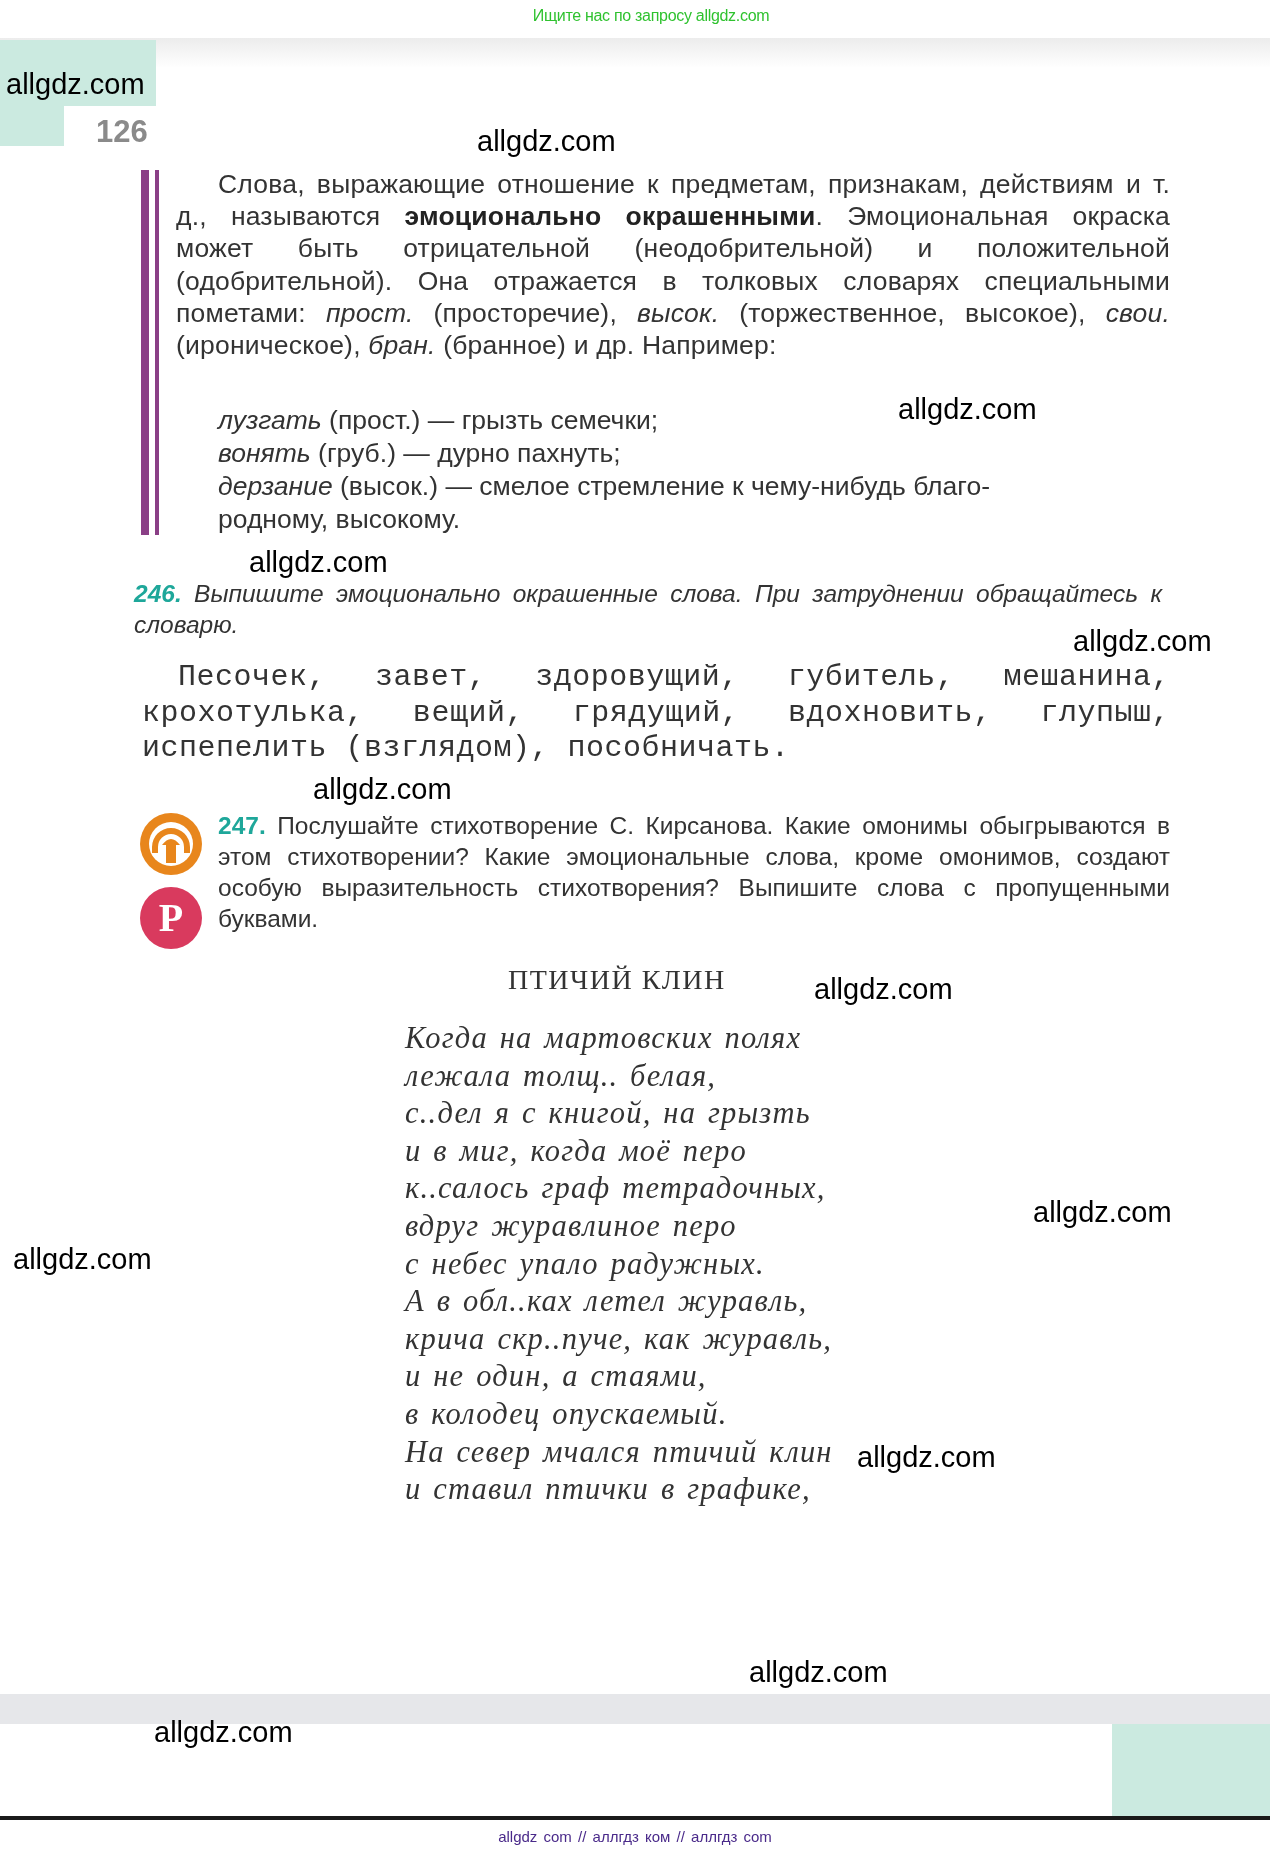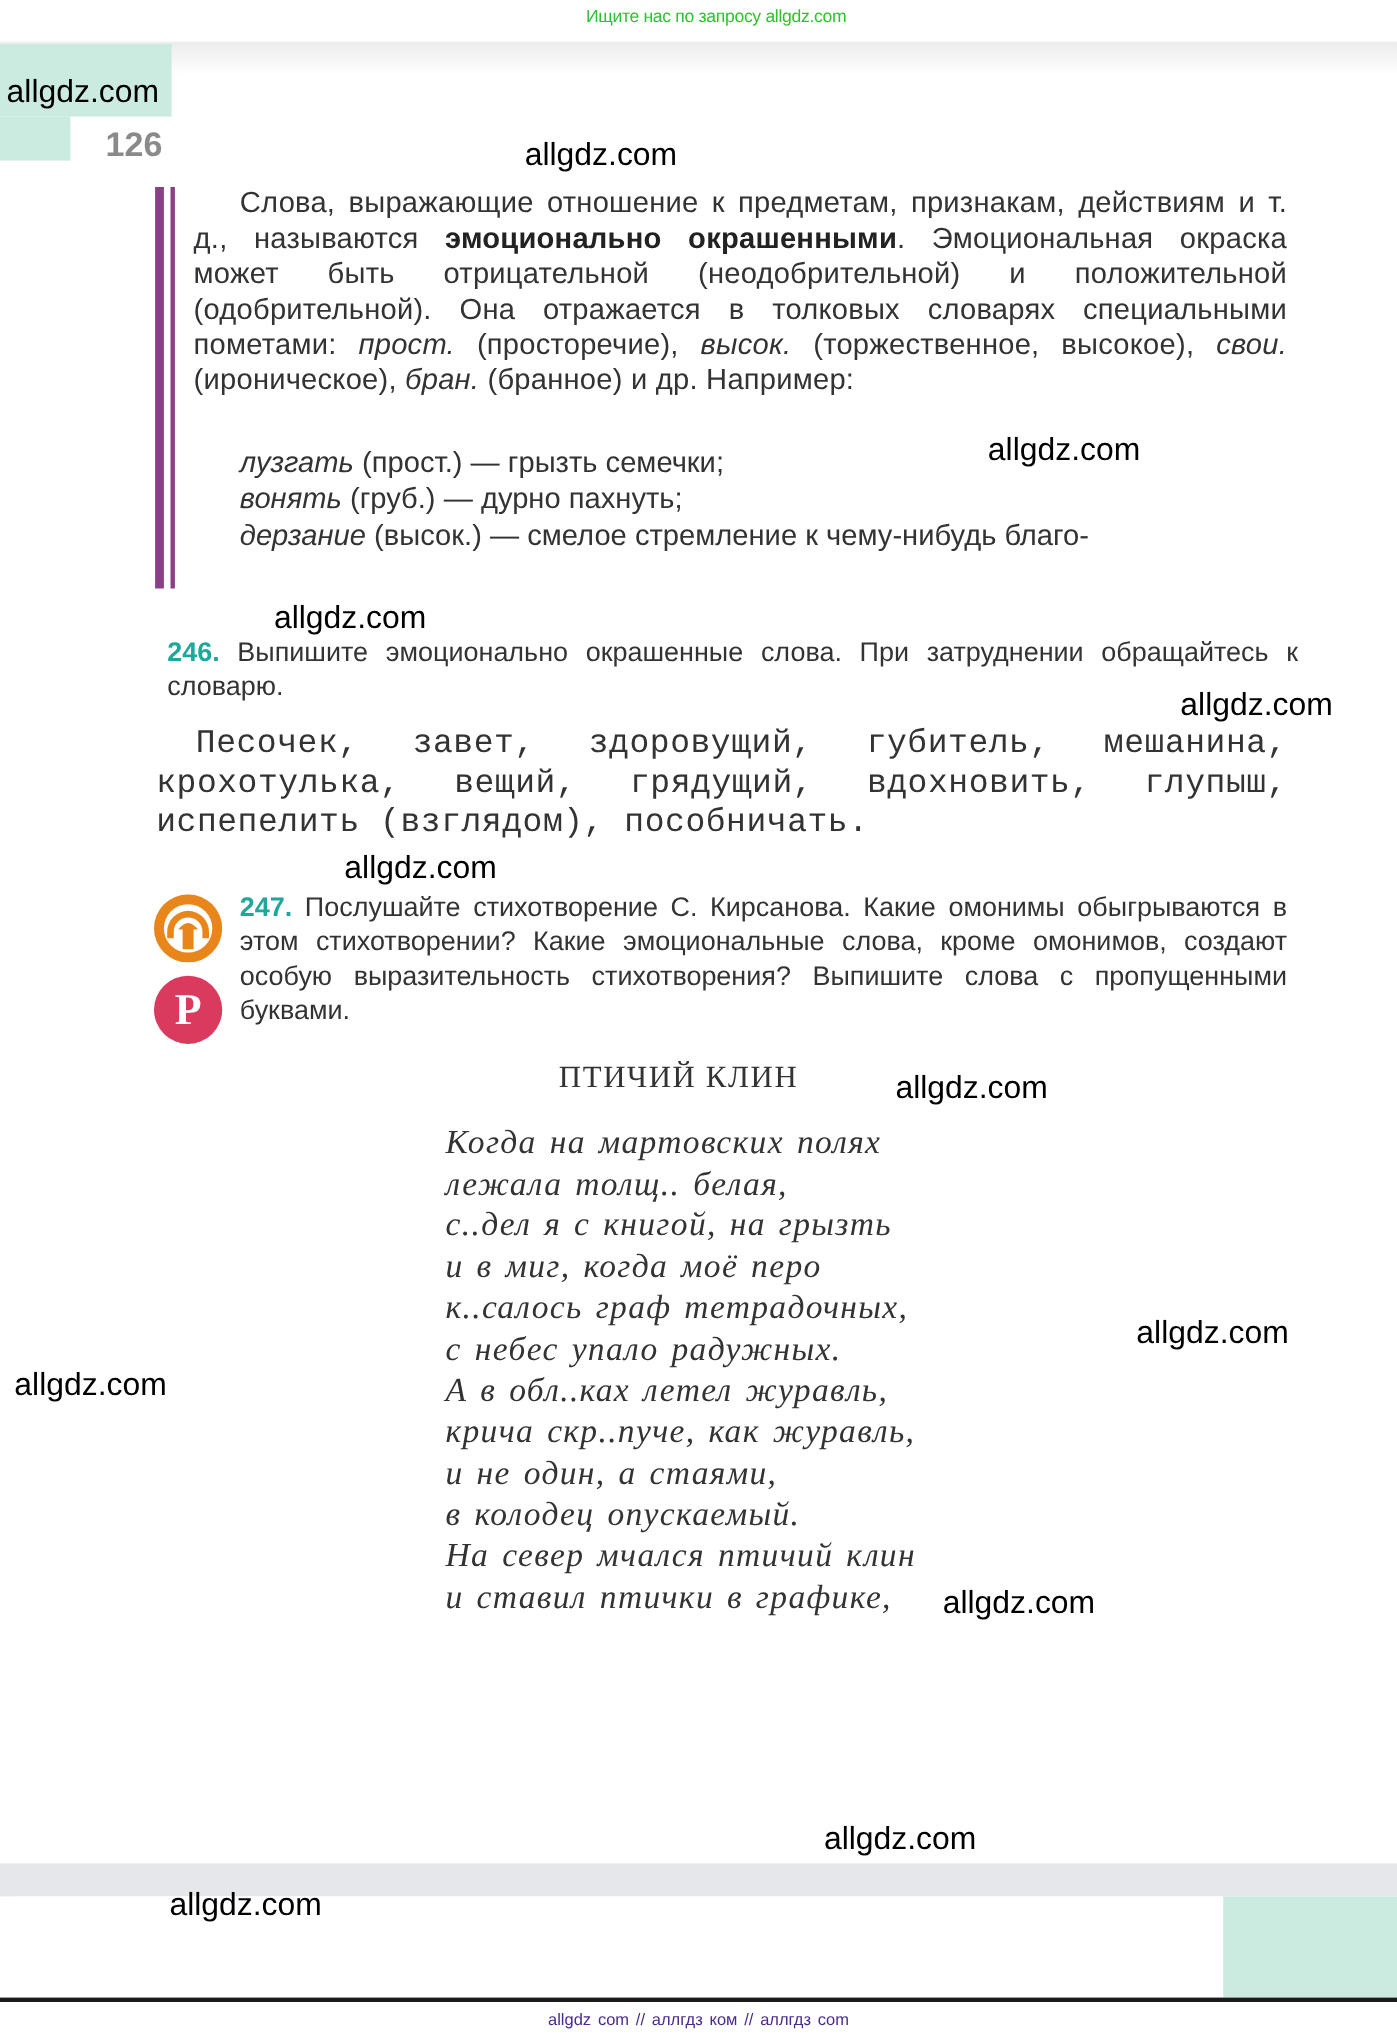--- a/index.html
+++ b/index.html
@@ -62,23 +62,24 @@
   <span>(ироническое)</span>,
   <i>бран.</i>
   <span>(бранное)</span>
   <span>и др. Например:</span>
 </div>
 
 <div class="abs ex" style="top:404px;">
   <span class="ex-line"><i>лузгать</i><span> (прост.) — грызть семечки;</span></span>
   <span class="ex-line"><i>вонять</i><span> (груб.) — дурно пахнуть;</span></span>
   <span class="ex-line"><i>дерзание</i><span> (высок.) — смелое стремление к чему-нибудь благо-</span></span>
+  <span class="ex-line"><span>родному, высокому.</span></span>
 </div>
 
-<div class="abs task" style="left:152px; top:578px; width:1028px;">
+<div class="abs task" style="left:134px; top:578px; width:1028px;font-style:italic;">
   <span class="task-num">246.</span>
   <span>Выпишите эмоционально окрашенные слова. При затруднении обращайтесь к словарю.</span>
 </div>
 
 <div class="abs serif-block" style="left:142px; top:660px; width:1028px; text-indent:36px;">Песочек, завет, здоровущий, губитель, мешанина, крохотулька, вещий, грядущий, вдохновить, глупыш, испепелить (взглядом), пособничать.</div>
 
 <div class="abs icon-headphones">
   <svg width="62" height="62" viewBox="0 0 62 62">
     <circle cx="31" cy="31" r="31" fill="#e8861c"></circle>
     <circle cx="31" cy="31" r="22" fill="#ffffff"></circle>
@@ -93,20 +94,21 @@
   <span>Послушайте стихотворение С. Кирсанова. Какие омонимы обыгрываются в этом стихотворении? Какие эмоциональные слова, кроме омонимов, создают особую выразительность стихотворения? Выпишите слова с пропущенными буквами.</span>
 </div>
 
 <div class="abs poem-title">ПТИЧИЙ КЛИН</div>
 <div class="abs poem">
   <span class="pl">Когда на мартовских полях</span>
   <span class="pl">лежала толщ.. белая,</span>
   <span class="pl">с..дел я с книгой, на грызть</span>
   <span class="pl">и в миг, когда моё перо</span>
   <span class="pl">к..салось граф тетрадочных,</span>
+  <span class="pl">вдруг журавлиное перо</span>
   <span class="pl">с небес упало радужных.</span>
   <span class="pl">А в обл..ках летел журавль,</span>
   <span class="pl">крича скр..пуче, как журавль,</span>
   <span class="pl">и не один, а стаями,</span>
   <span class="pl">в колодец опускаемый.</span>
   <span class="pl">На север мчался птичий клин</span>
   <span class="pl">и ставил птички в графике,</span>
 </div>
 
 <div class="abs gap-band"></div>

